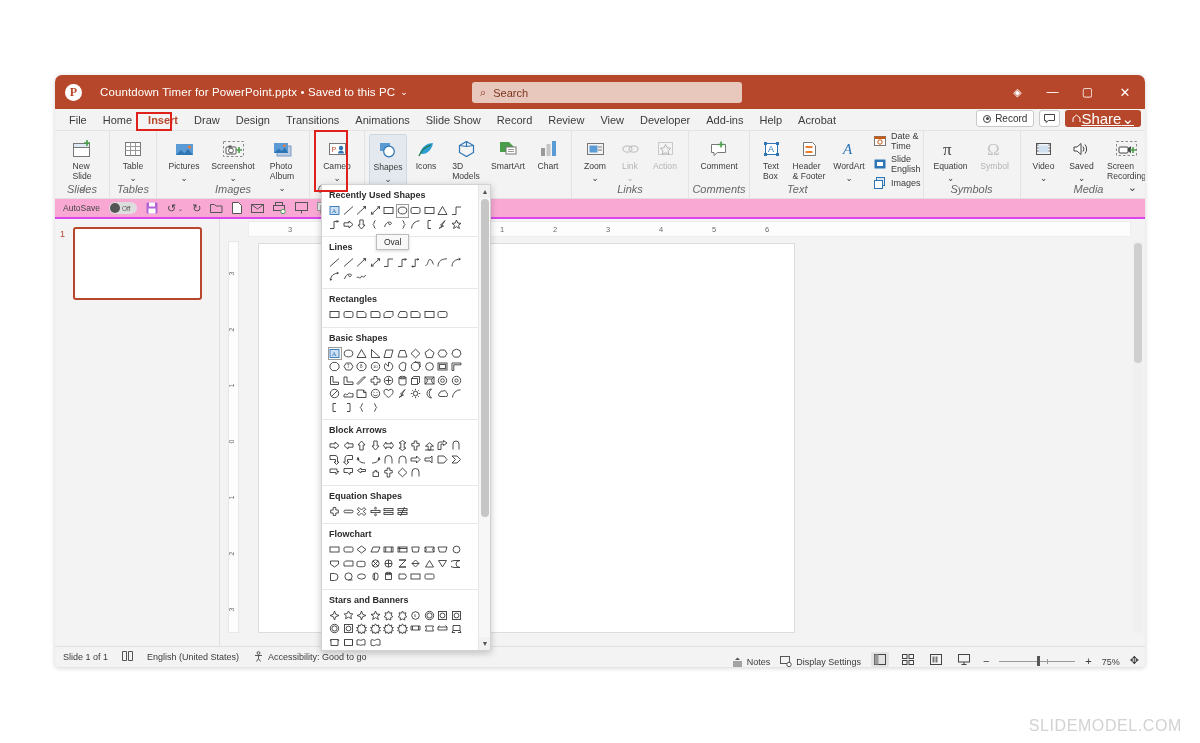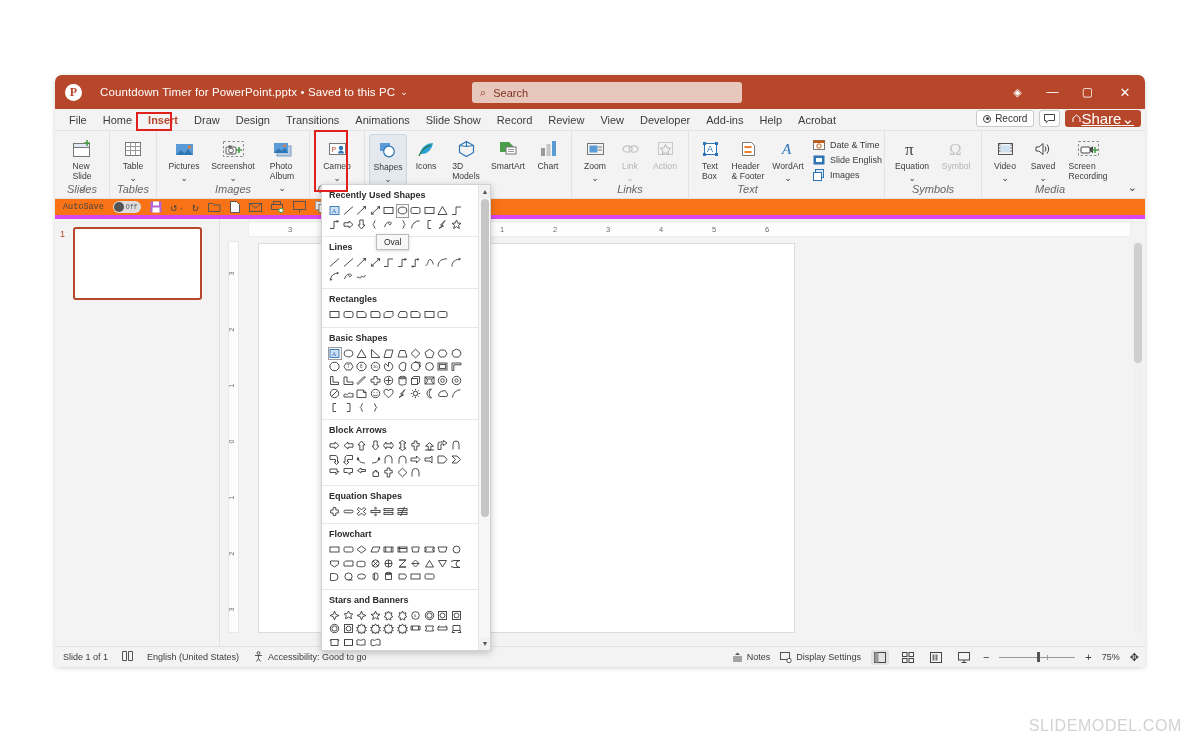--- a/index.html
+++ b/index.html
@@ -113,24 +113,23 @@
   .rstack { display:flex; flex-direction:column; justify-content:center; padding: 4px 2px 0 2px; height:54px; gap:3px; }
   .rstack .row { display:flex; align-items:center; gap:5px; font-size: 9px; color:#3b3b3b; }
   .rstack .row .mini { width:12px; height:12px; flex:none; }
 
   .ribbon-collapse {
     position:absolute; right: 8px; bottom: 4px; font-size: 11px; color:#444;
   }
 
   
   .qat {
-    position:relative; height: 20px; background:#f97316;
+    position:relative; height: 20px; background:#f9a8d4;
     display:flex; align-items:center; padding-left: 8px; gap: 9px;
-    border-bottom: 4px solid #d946ef;
-    font-family: Liberation Mono, monospace;
+    border-bottom: 2px solid #d946ef;
   }
   .qat .lbl { font-size: 8.5px; color:#444; }
   .toggle {
     width: 28px; height: 12px; border-radius:7px; background:#ddd;
     display:flex; align-items:center; padding: 0 1px; gap:2px;
   }
   .toggle .knob { width:10px;height:10px;border-radius:50%;background:#555; }
   .toggle .off { font-size:6.5px; color:#555; }
   .qicon { font-size: 11px; color:#444; display:flex; align-items:center; }
   .qicon.purple { color:#9b51c9; }
@@ -163,21 +162,21 @@
     position:absolute; right: 2px; top: 22px; width: 10px; height: 392px; background:#f0f0f0;
   }
   .scroll-v .th { position:absolute; left:1px; top: 2px; width: 8px; height: 120px; background:#cfcfcf; border-radius:4px; }
 
   
   .statusbar {
     position:relative; height: 20px; background:#f3f3f3;
     border-top:1px solid #e0e0e0; display:flex; align-items:center;
     padding-left: 8px; gap: 14px; font-size: 9px; color:#3b3b3b;
   }
-  .sb-right { position:absolute; right: 6px; top:0; height: 20px; display:flex; align-items:center; gap: 10px; }
+  .sb-right { position:absolute; right: 6px; top:0; height: 20px; display:flex; align-items:flex-end; gap: 10px; }
   .sb-item { display:flex; align-items:center; gap:4px; font-size: 9px; color:#3b3b3b; }
   .viewbtn {
     width: 18px; height: 15px; display:flex; align-items:center; justify-content:center;
     color:#444; font-size: 10px; border-radius:2px;
   }
   .viewbtn.sel { background:#e2e2e2; }
   .zoomtrack { position:relative; width: 76px; height: 12px; display:flex; align-items:center; }
   .zoomtrack .line { position:absolute; left:0; right:0; top:5.5px; height:1px; background:#9a9a9a; }
   .zoomtrack .knob { position:absolute; left: 38px; top: 1px; width: 3px; height: 10px; background:#555; }
   .zoomtrack .mid { position:absolute; left: 48px; top:3.5px; width:1px;height:5px;background:#9a9a9a;}
@@ -470,20 +469,34 @@
                   <rect x="3.5" y="3.5" width="14" height="12" fill="none" stroke="#c9c9c9"></rect>
                   <path d="M10.5 5.5l1.6 3.3 3.6.5-2.6 2.5.6 3.6-3.2-1.7-3.2 1.7.6-3.6-2.6-2.5 3.6-.5z" fill="none" stroke="#b5b5b5"></path>
                 </svg>
             </span>
             <span class="lb">Action</span>
           </div>
         </div>
         <div class="rglabel">Links</div>
       </div>
 
+      <div class="rgroup">
+        <div class="ritems">
+          <div class="ritem w52">
+            <span class="ic">
+              <svg width="22" height="20" viewBox="0 0 22 20">
+                  <path d="M3.5 5.5h14v8h-8l-3.5 3v-3h-2.5z" fill="#fff" stroke="#777"></path>
+                  <path d="M13 2.5v6M10 5.5h6" stroke="#4a9e4a" stroke-width="1.6"></path>
+                </svg>
+            </span>
+            <span class="lb">Comment</span>
+          </div>
+        </div>
+        <div class="rglabel">Comments</div>
+      </div>
 
       <div class="rgroup">
         <div style="display:flex;">
           <div class="ritems">
             <div class="ritem w34" style="width:34px">
               <span class="ic">
                 <svg width="19" height="20" viewBox="0 0 19 20">
                     <rect x="3.5" y="4.5" width="12" height="11" fill="#fff" stroke="#2e75b6"></rect>
                     <text x="6" y="13" font-size="9" fill="#2e75b6" font-family="Liberation Sans">A</text>
                     <rect x="2" y="3" width="3" height="3" fill="#2e75b6"></rect>

